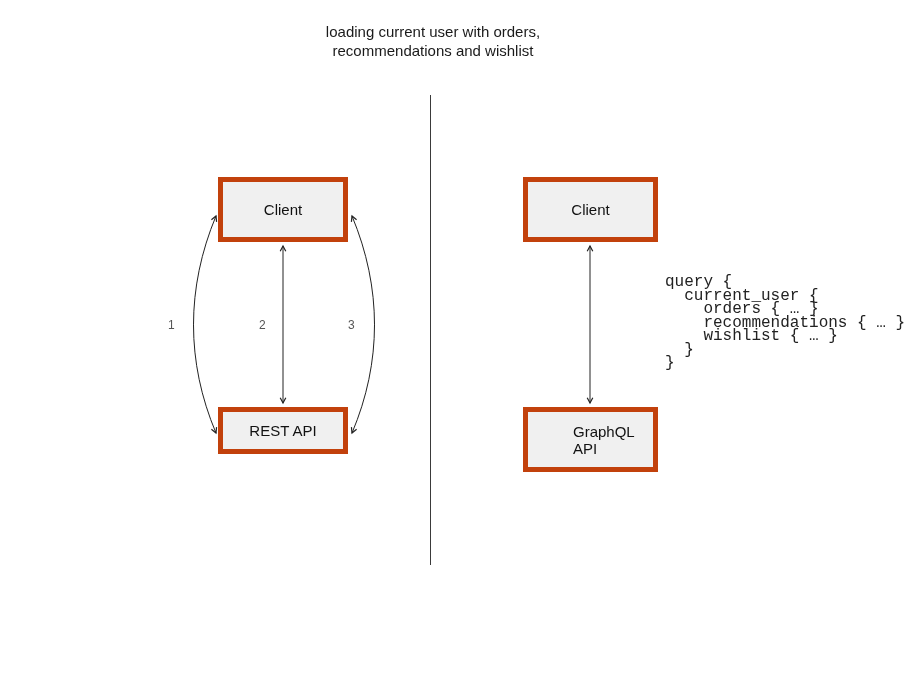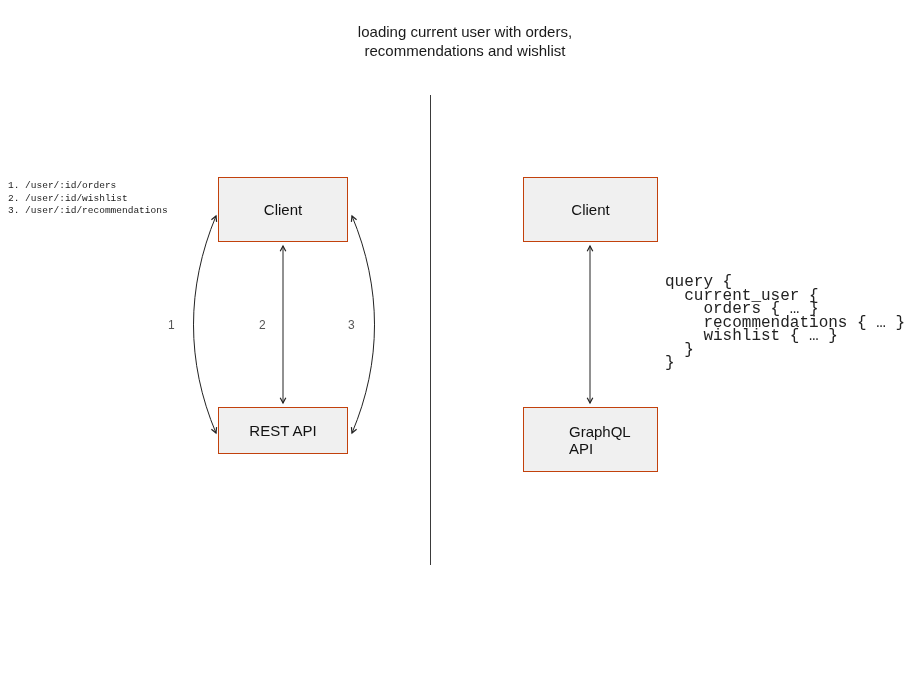--- a/index.html
+++ b/index.html
@@ -16,21 +16,20 @@
   .title {
     position: absolute;
     left: 0;
     top: 22px;
     width: 866px;
     text-align: center;
     font-size: 15px;
     line-height: 19px;
     color: #1a1a1a;
     white-space: pre-line;
-    padding-left: 32px;
   }
 
   .divider {
     position: absolute;
     left: 430px;
     top: 95px;
     width: 1px;
     height: 470px;
     background: #3a3a3a;
   }
@@ -38,21 +37,21 @@
   .arrows {
     position: absolute;
     left: 0;
     top: 0;
     pointer-events: none;
   }
 
   .box {
     position: absolute;
     background: #f0f0f0;
-    border: 1px solid #c2410c;
+    border: 5px solid #c2410c;
     display: flex;
     align-items: center;
     justify-content: center;
     font-size: 15px;
     color: #111111;
     box-sizing: border-box;
   }
   .box.rest-client { left: 218px; top: 177px; width: 130px; height: 65px; }
   .box.rest-api    { left: 218px; top: 407px; width: 130px; height: 47px; }
   .box.gql-client  { left: 523px; top: 177px; width: 135px; height: 65px; }
@@ -108,23 +107,20 @@
 
     <path d="M 216 216 C 186 288 186 362 216 433" fill="none" stroke="#222222" stroke-width="1" marker-start="url(#arrowhead)" marker-end="url(#arrowhead)"></path>
 
     <path d="M 283 246 L 283 403" fill="none" stroke="#222222" stroke-width="1" marker-start="url(#arrowhead)" marker-end="url(#arrowhead)"></path>
 
     <path d="M 352 216 C 382 288 382 362 352 433" fill="none" stroke="#222222" stroke-width="1" marker-start="url(#arrowhead)" marker-end="url(#arrowhead)"></path>
 
     <path d="M 590 246 L 590 403" fill="none" stroke="#222222" stroke-width="1" marker-start="url(#arrowhead)" marker-end="url(#arrowhead)"></path>
   </svg>
 
-  <pre class="mono endpoints">1. /user/:id/orders
-2. /user/:id/wishlist
-3. /user/:id/recommendations</pre>
 
   <div class="box rest-client">
     <span>Client</span>
   </div>
 
   <div class="box rest-api">
     <span>REST API</span>
   </div>
 
   <span class="arrow-label n1">1</span>

